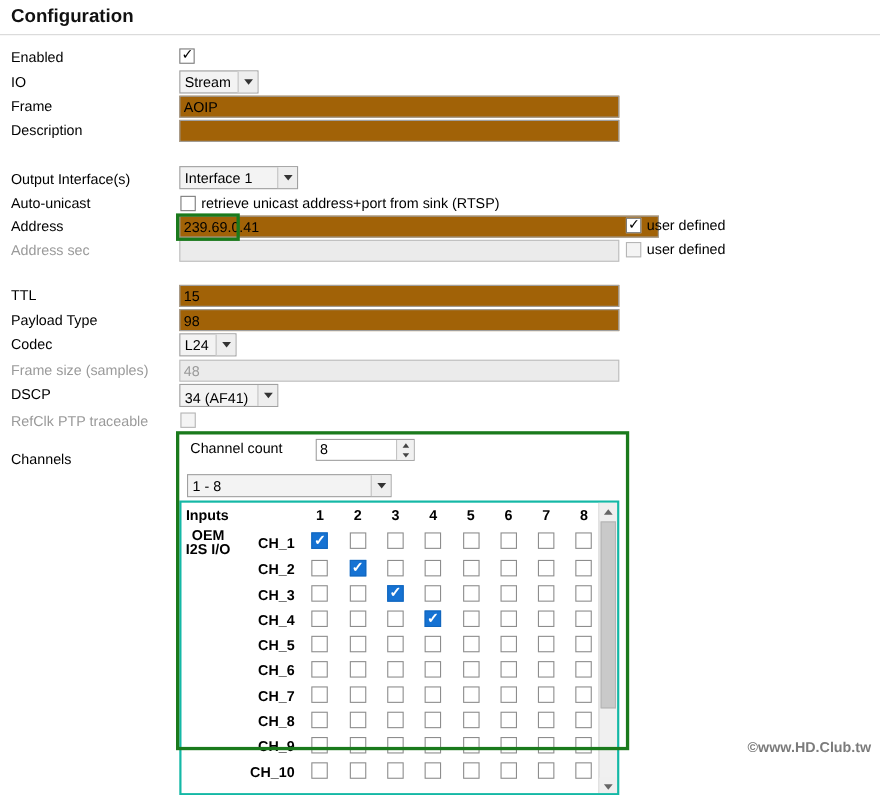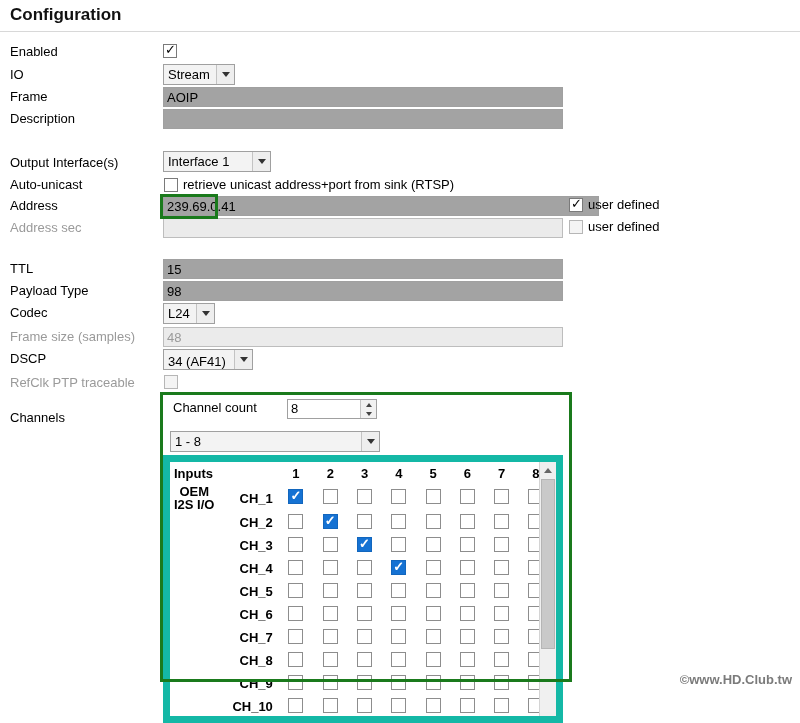--- a/index.html
+++ b/index.html
@@ -43,21 +43,21 @@
     color: #9a9a9a;
   }
   .ctl {
     position: absolute;
   }
   
   .txt {
     box-sizing: border-box;
     height: 20px;
     border: 1px solid #a0a0a0;
-    background: #a3a3a3;
+    background: #a16207;
     font-family: "Liberation Sans", sans-serif;
     font-size: 13px;
     color: #000000;
     padding: 0 3px;
     line-height: 18px;
     outline: none;
   }
   .txt.disabled {
     background: #ebebeb;
     color: #9a9a9a;
@@ -207,21 +207,21 @@
     top: 400px;
     font-size: 13px;
   }
   #grid-wrap {
     position: absolute;
     left: 163px;
     top: 455px;
     width: 400px;
     height: 268px;
     box-sizing: border-box;
-    border: 7px solid #14b8a6;
+    border: 2px solid #14b8a6;
     background: #ffffff;
     overflow: hidden;
   }
   table.grid {
     border-collapse: collapse;
     width: 383px;
     table-layout: fixed;
   }
   table.grid th, table.grid td {
     font-size: 13px;
@@ -294,21 +294,21 @@
     right: 8px;
     top: 672px;
     font-size: 13px;
     font-weight: bold;
     color: #7b7b7b;
     letter-spacing: 0px;
   }
   .sel-range {
     left: 170px;
     top: 431px;
-    width: 210px;
+    width: 186px;
     gap: 13px;
   }
 </style>
 </head>
 <body>
 
 <div id="page-title">Configuration</div>
 <div class="hr"></div>
 
 <div class="row-label" style="top:44px">Enabled</div>

